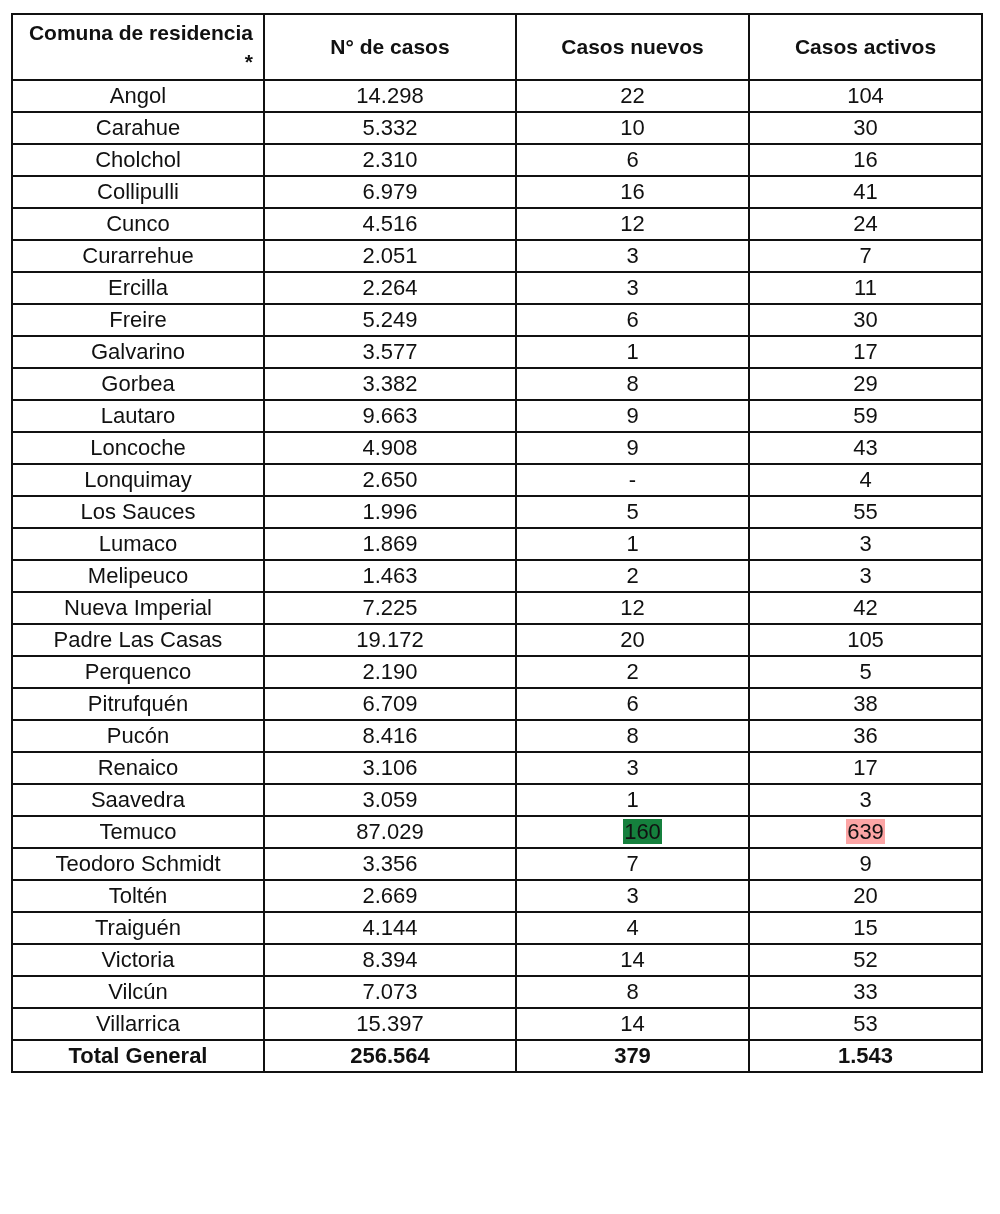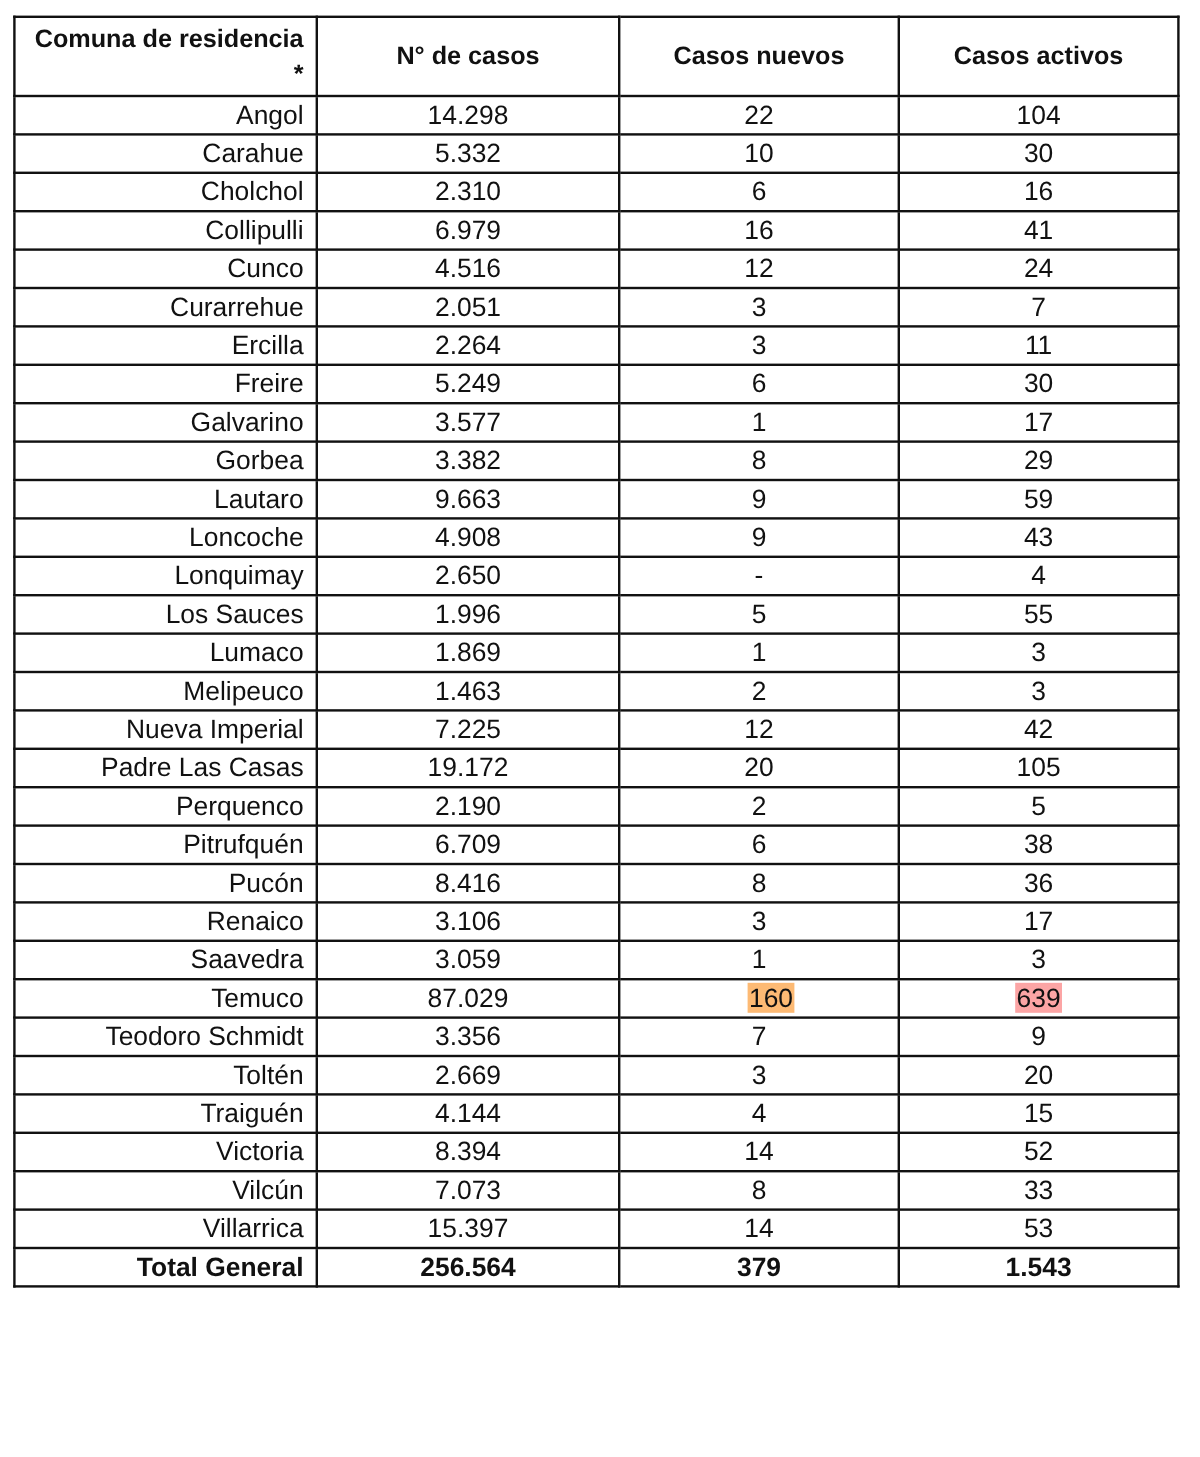--- a/index.html
+++ b/index.html
@@ -45,21 +45,21 @@
     }
     table.cases thead th.first {
       text-align: right;
       white-space: normal;
       line-height: 29px;
       margin-top: 40px;
     }
     table.cases tbody td {
       height: 30px;
     }
-    table.cases td.name { text-align: right; }
+    table.cases td.name { text-align: center; }
     table.cases td.num { text-align: center; }
     table.cases tr.total td {
       font-weight: bold;
     }
     .hl {
       background: #ffff00;
       padding: 0 1px;
     }
   </style>
 </head>
@@ -215,21 +215,21 @@
   </tr>
       <tr>
     <td class="name"><span>Saavedra</span></td>
     <td class="num"><span>3.059</span></td>
     <td class="num"><span>1</span></td>
     <td class="num"><span>3</span></td>
   </tr>
       <tr>
     <td class="name"><span>Temuco</span></td>
     <td class="num"><span>87.029</span></td>
-    <td class="num"><span class="hl" style="background: #fdba74; margin-left: 20px;">160</span></td>
+    <td class="num"><span class="hl" style="background: #15803d; margin-left: 20px;">160</span></td>
     <td class="num"><span class="hl" style="background: #fca5a5;">639</span></td>
   </tr>
       <tr>
     <td class="name"><span>Teodoro Schmidt</span></td>
     <td class="num"><span>3.356</span></td>
     <td class="num"><span>7</span></td>
     <td class="num"><span>9</span></td>
   </tr>
       <tr>
     <td class="name"><span>Toltén</span></td>

